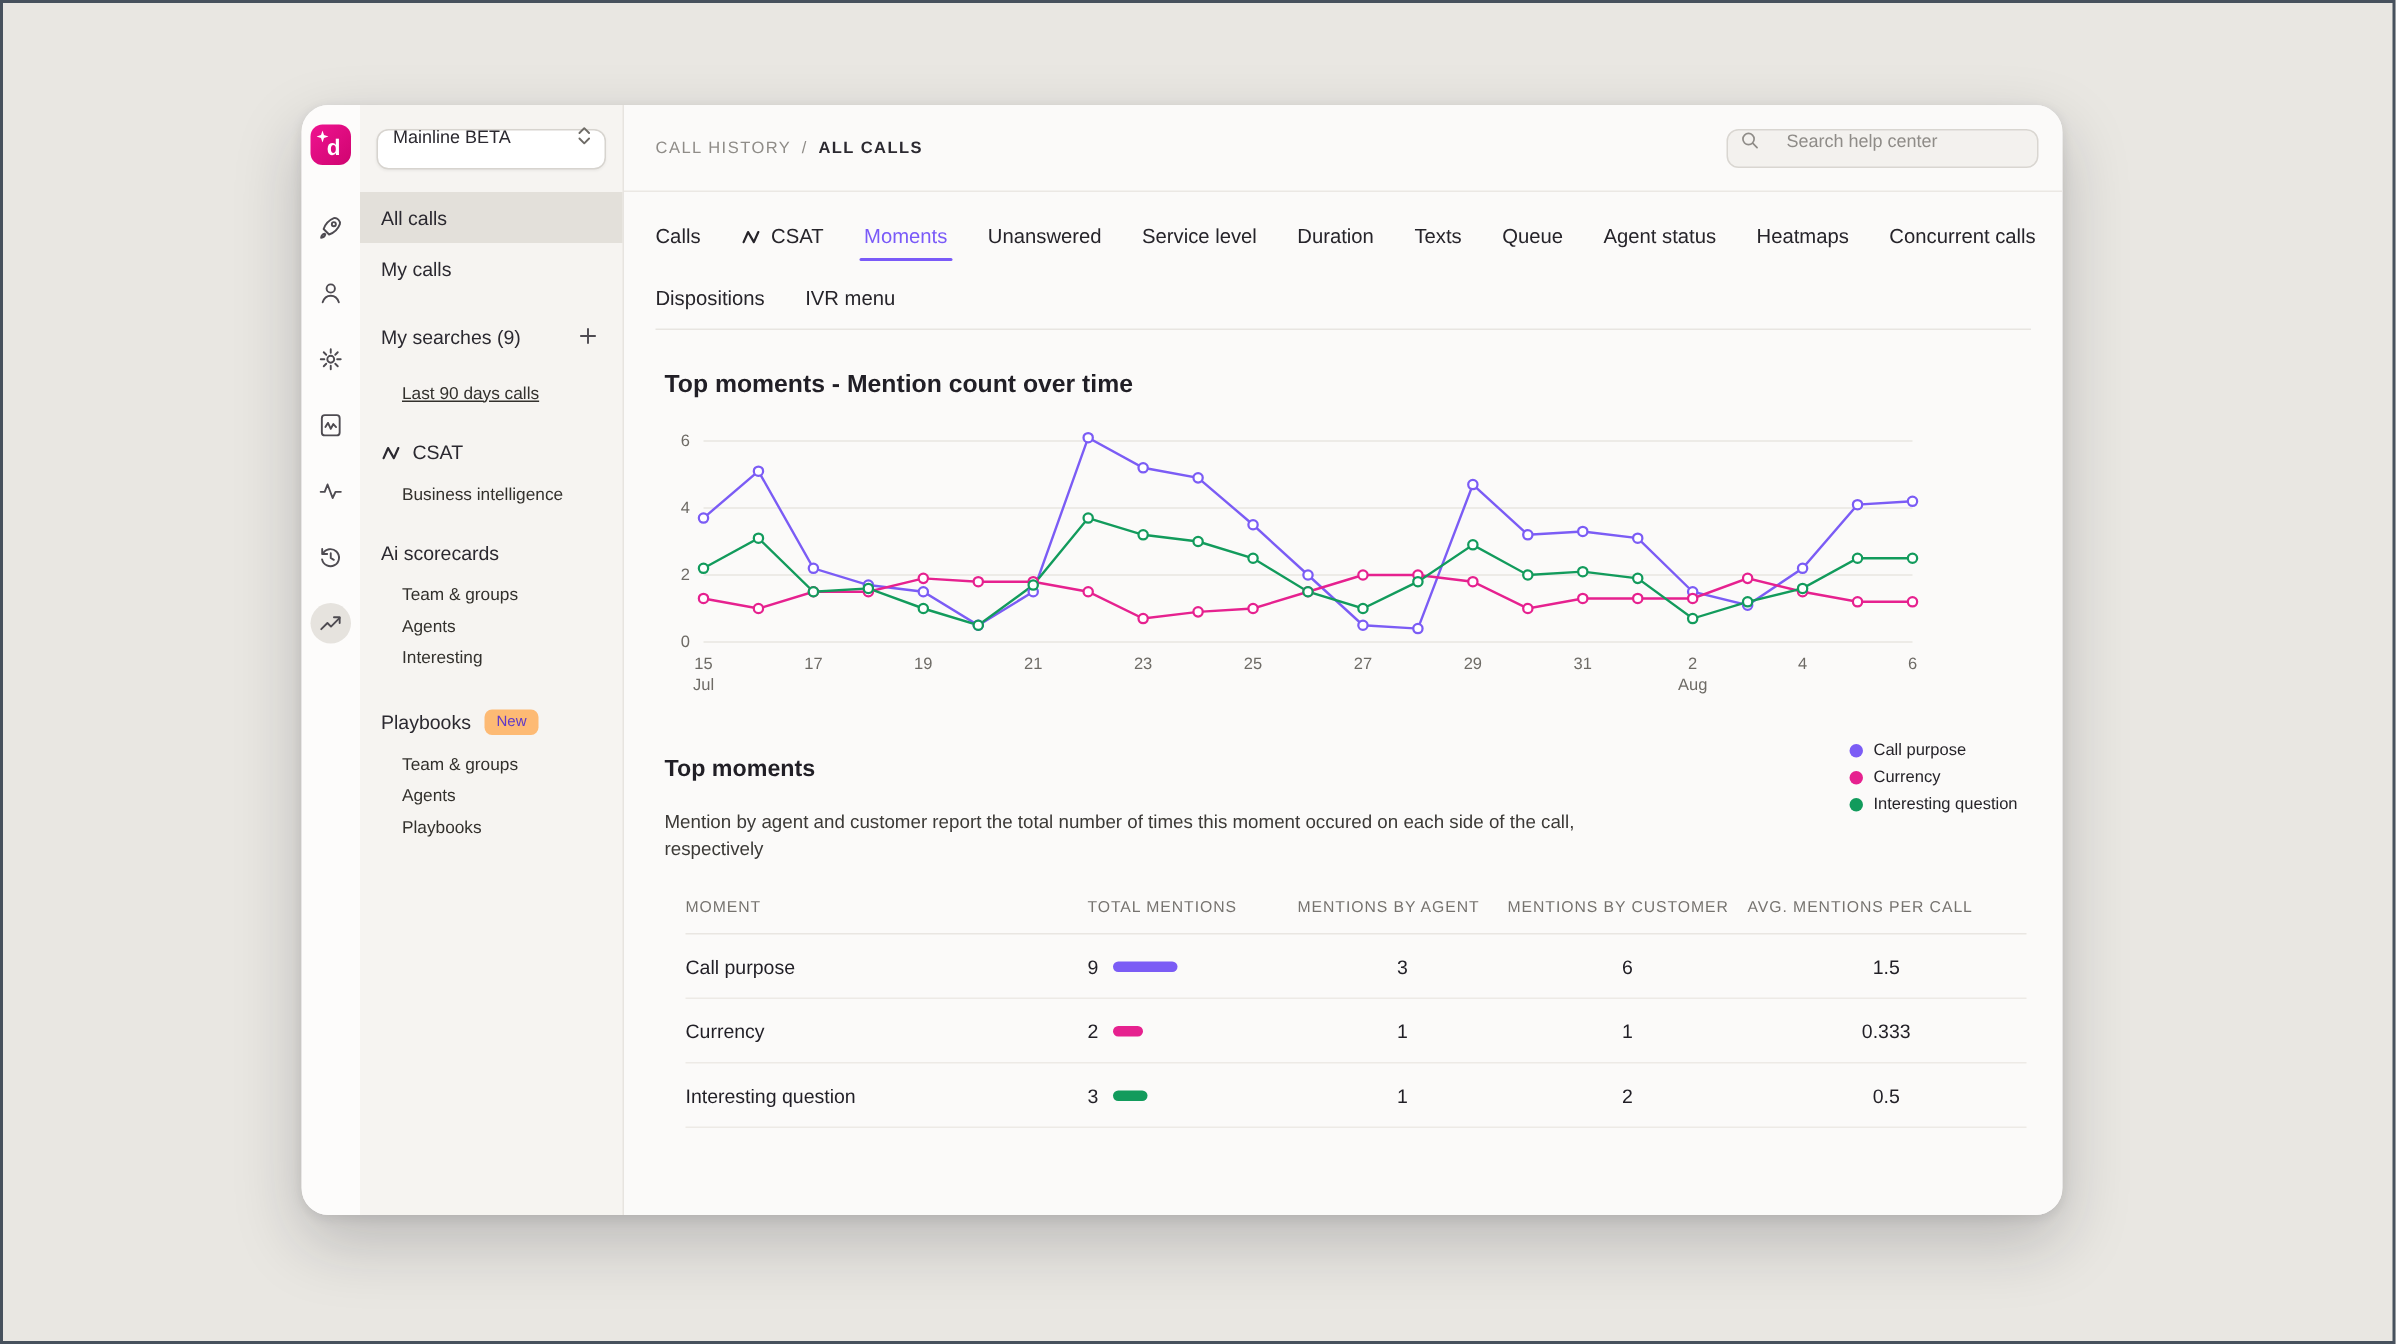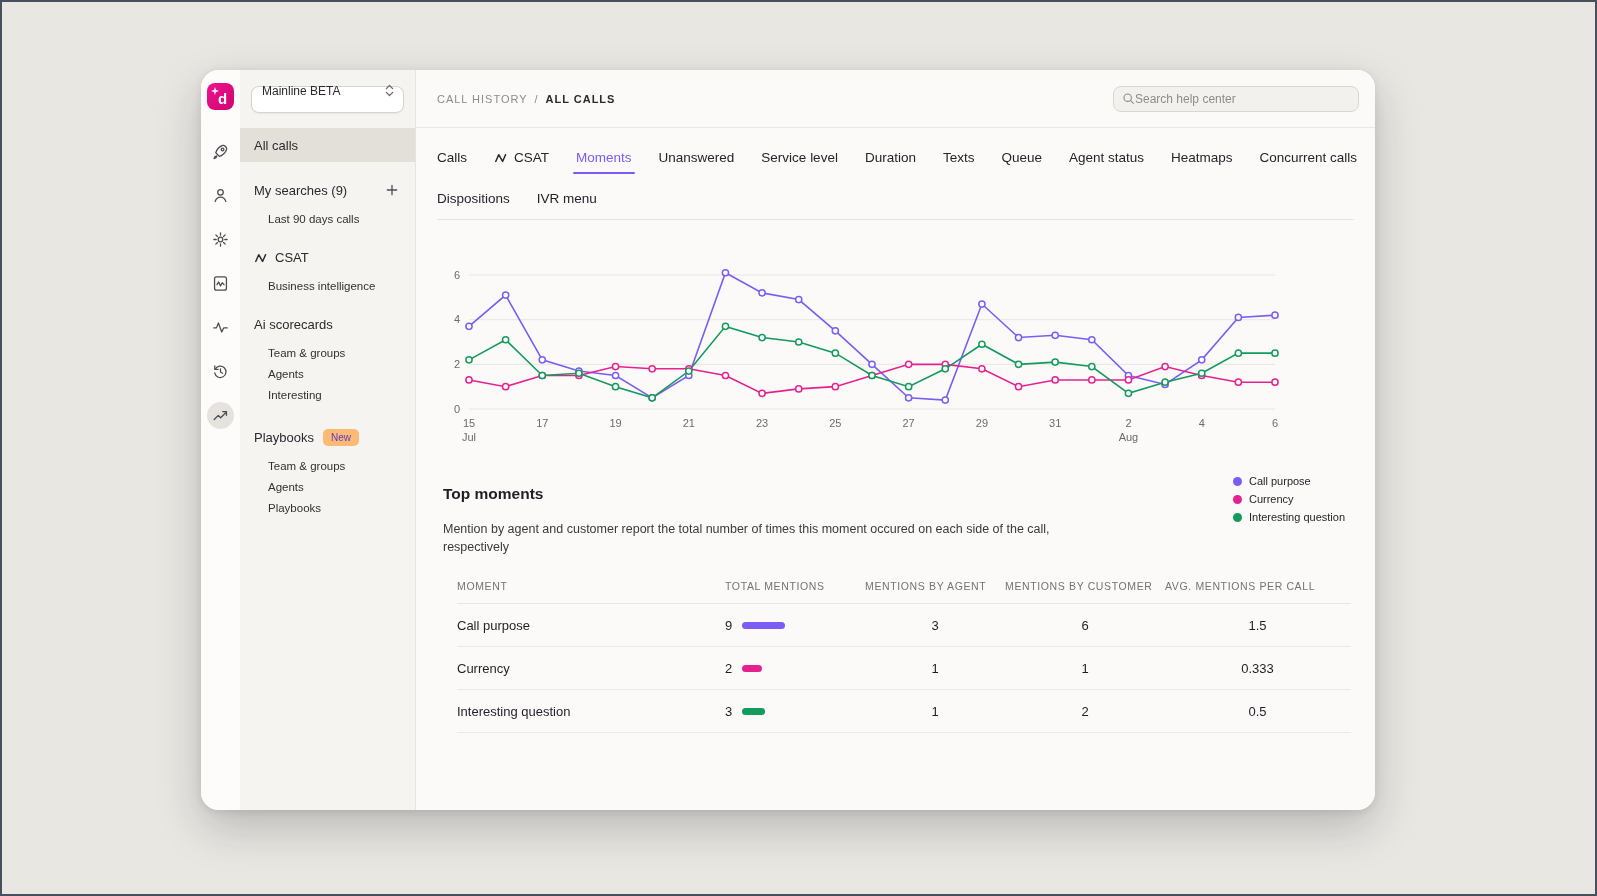--- a/index.html
+++ b/index.html
@@ -42,21 +42,21 @@
   .plus-btn svg { stroke:#4e4b51; stroke-width:1.5; stroke-linecap:round; }
   .ai-glyph { display:inline-flex; margin-right:7px; color:#2b2930; }
   .badge { background:#fdba74; color:#5f39c7; font-size:10px; font-weight:500; padding:3px 8px; border-radius:5px; margin-left:9px; }
   
   .main { flex:1; display:flex; flex-direction:column; background:#fbfaf9; min-width:0; }
   .main-header { height:58px; border-bottom:1px solid #ebe8e4; display:flex; align-items:center; justify-content:space-between; padding:0 16px 0 21px; flex:0 0 58px; }
   .breadcrumb { font-size:11px; letter-spacing:.09em; display:flex; gap:7px; align-items:center; }
   .crumb-light { color:#8f8c88; }
   .crumb-sep { color:#8f8c88; }
   .crumb-dark { color:#2b2930; font-weight:600; }
-  .search-box { width:246px; height:26px; background:#f3f1ee; border:1px solid #d9d6d1; border-radius:8px; display:flex; align-items:center; padding:0 8px; gap:0; }
+  .search-box { width:208px; height:26px; background:#f3f1ee; border:1px solid #d9d6d1; border-radius:8px; display:flex; align-items:flex-start; padding:0 8px; gap:18px; }
   .search-box svg { stroke:#8f8c88; fill:none; stroke-width:1.4; stroke-linecap:round; flex:0 0 auto; }
   .search-box input { border:none; outline:none; background:transparent; font-size:12px; color:#2b2930; width:100%; font-family:"Liberation Sans",sans-serif; }
   .search-box input::placeholder { color:#8f8c88; }
   
   .tabs-wrap { margin:0 21px; border-bottom:1px solid #e8e5e1; padding-top:9px; }
   .tab-row { display:flex; gap:27px; height:41px; align-items:center; }
   .tab { font-size:13.5px; font-weight:500; color:#26242a; cursor:pointer; position:relative; display:flex; align-items:center; gap:6px; white-space:nowrap; }
   .tab.active { color:#7a5af8; }
   .tab.active::after { content:""; position:absolute; left:-3px; right:-3px; bottom:-9px; height:2px; background:#7a5af8; border-radius:2px; }
   .tab .ai-glyph { margin-right:0; color:#26242a; }
@@ -143,30 +143,31 @@
   <div class="side">
     <div class="side-top">
       <div class="select">
         <span>Mainline BETA</span>
         <svg width="11" height="15" viewBox="0 0 12 16">
             <path d="M2.5 6L6 2.5 9.5 6M2.5 10L6 13.5 9.5 10"></path>
           </svg>
       </div>
     </div>
     <div class="side-item selected">All calls</div>
+    <div class="side-item">My calls</div>
 
     <div class="side-section">
       <span class="grow">My searches (9)</span>
       <span class="plus-btn">
         <svg width="12" height="12" viewBox="0 0 14 14">
             <path d="M7 1.5v11M1.5 7h11"></path>
           </svg>
       </span>
     </div>
-    <div class="side-child" style="margin-top:6px;">Last 90 days calls</div>
+    <div class="side-child" style="margin-top:16px;text-decoration:underline;">Last 90 days calls</div>
 
     <div class="side-section">
       <span class="ai-glyph">
         <svg width="14" height="13" viewBox="0 0 16 14" fill="none" stroke="currentColor" stroke-width="1.7" stroke-linecap="round" stroke-linejoin="round">
             <path d="M2 11.5L5.4 3.8l4.4 7.7 3.4-7.7"></path>
           </svg>
       </span>
       <span>CSAT</span>
     </div>
     <div class="side-child" style="margin-top:6px;">Business intelligence</div>
@@ -224,20 +225,21 @@
         <div class="tab">Heatmaps</div>
         <div class="tab">Concurrent calls</div>
       </div>
       <div class="tab-row">
         <div class="tab">Dispositions</div>
         <div class="tab">IVR menu</div>
       </div>
     </div>
 
     <div class="content">
+      <h2 class="chart-title">Top moments - Mention count over time</h2>
       <svg id="moments-chart" width="836" height="192" viewBox="0 0 836 192">
           <line x1="24" x2="830" y1="146" y2="146" stroke="#e9e6e1" stroke-width="1"></line>
           <text x="15" y="149.5" text-anchor="end">0</text>
           <line x1="24" x2="830" y1="101.33333333333333" y2="101.33333333333333" stroke="#e9e6e1" stroke-width="1"></line>
           <text x="15" y="104.83333333333333" text-anchor="end">2</text>
           <line x1="24" x2="830" y1="56.666666666666664" y2="56.666666666666664" stroke="#e9e6e1" stroke-width="1"></line>
           <text x="15" y="60.166666666666664" text-anchor="end">4</text>
           <line x1="24" x2="830" y1="12" y2="12" stroke="#e9e6e1" stroke-width="1"></line>
           <text x="15" y="15.5" text-anchor="end">6</text>
           <text x="24" y="164" text-anchor="middle">15</text>

